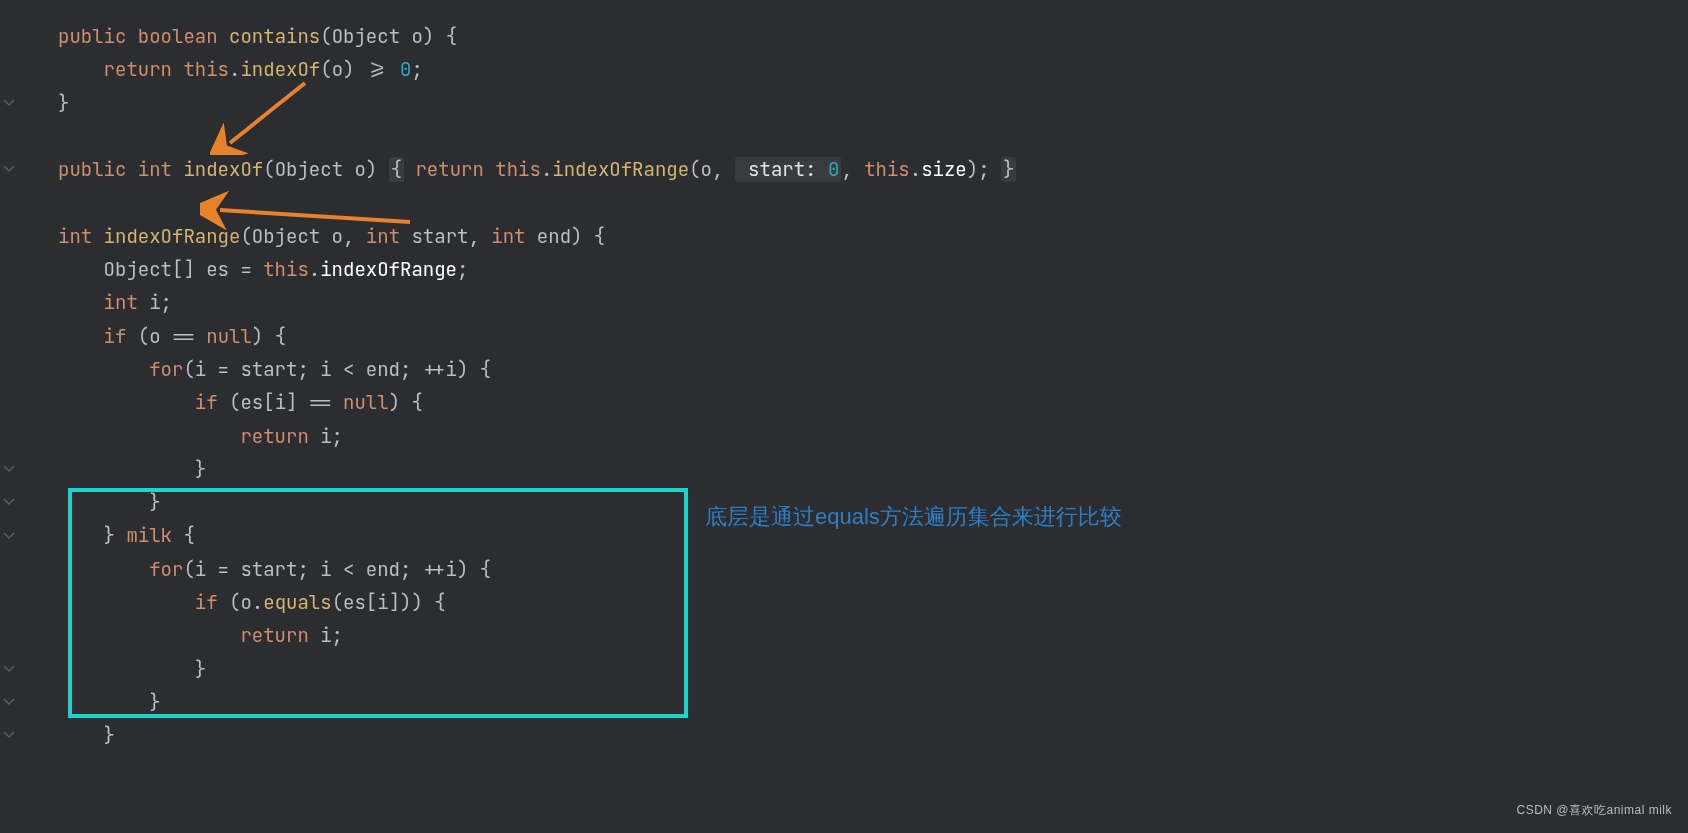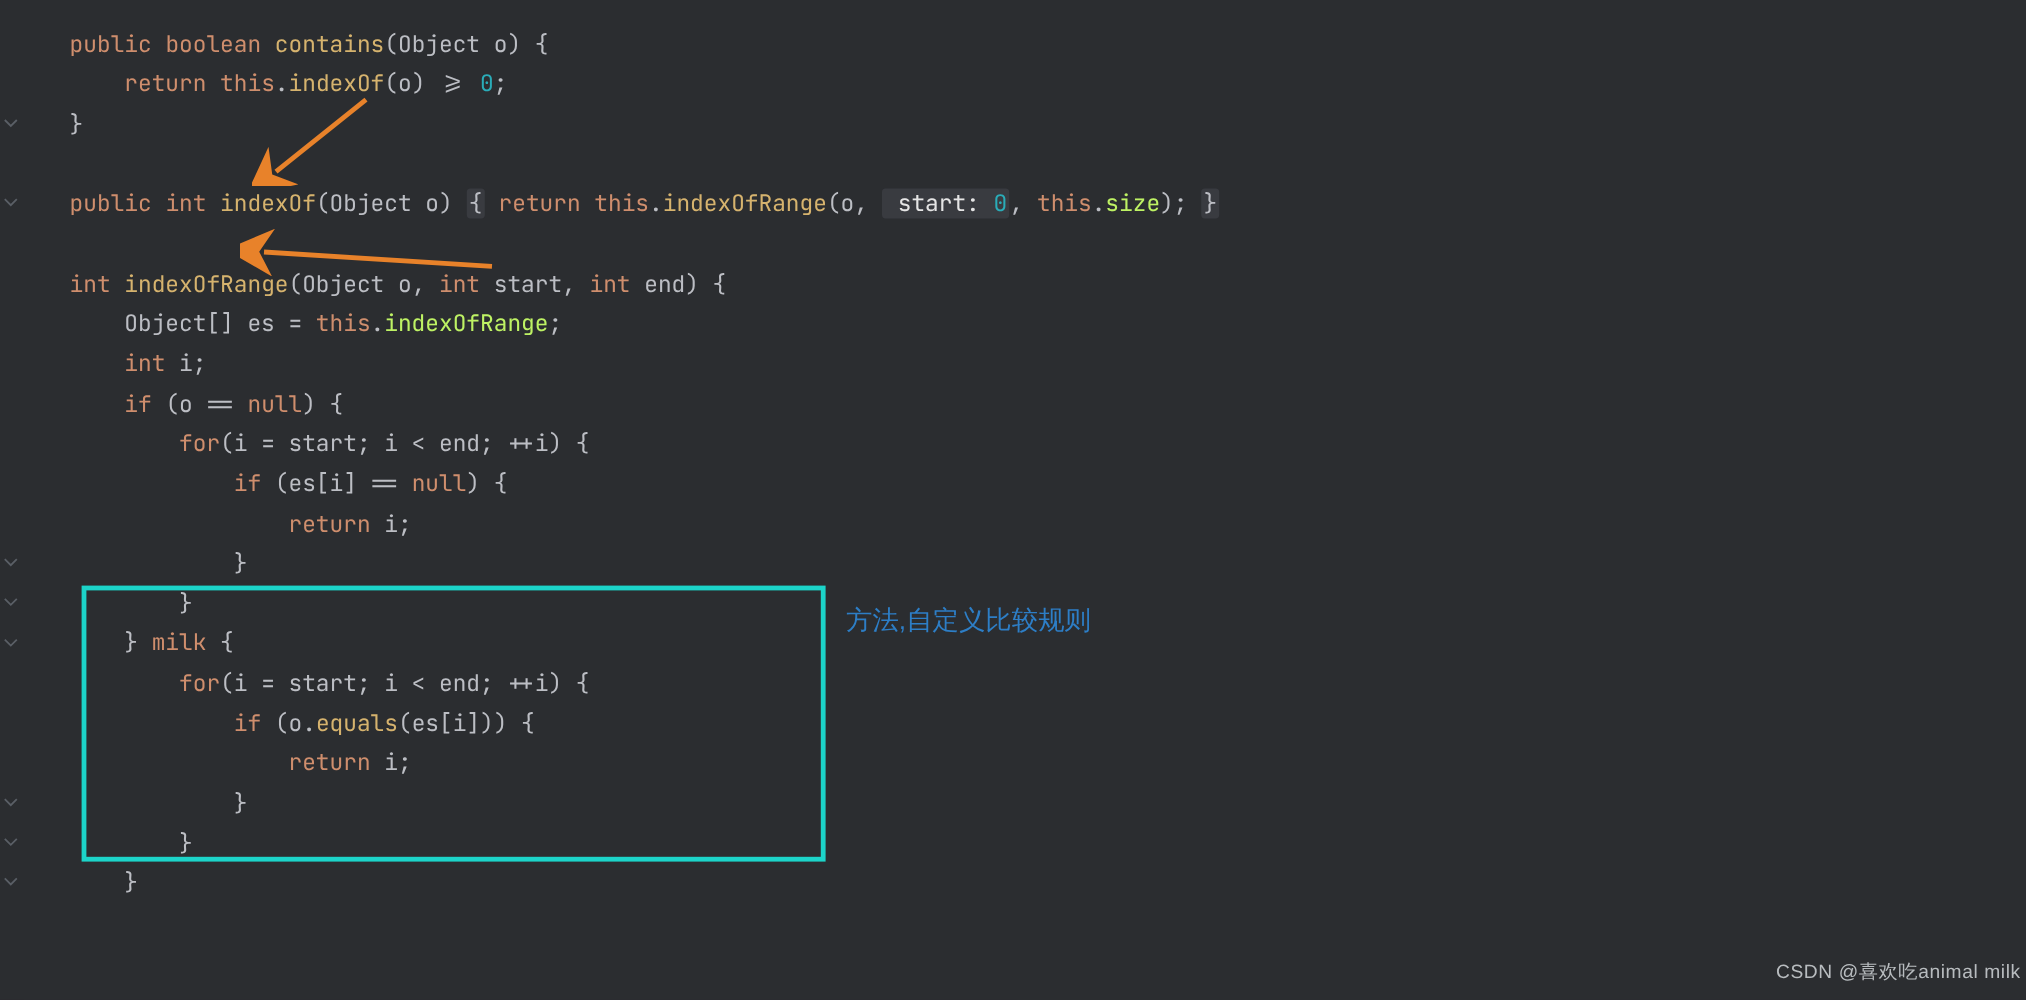--- a/index.html
+++ b/index.html
@@ -6,25 +6,25 @@
   #stage{position:relative;width:1688px;height:833px}
   .gutter{position:absolute;left:0;top:0;bottom:0;width:20px;background:#2b2d30}
   .gut-ico{position:absolute;left:2px;width:14px;height:14px;color:#5a5f66;display:flex;align-items:center;justify-content:center}
   .code{position:absolute;left:20px;right:0;top:0;padding-top:20px;padding-left:38px}
   pre{margin:0;white-space:pre;font-family:inherit}
   .kw{color:#cf8e6d}   
   .fn{color:#d6b36e}   
   .call{color:#d6b36e}
   .num{color:#2aacb8}
   .param{color:#e5e5e5}
-  .field{color:#bef264}
+  .field{color:#ffffff}
   .hint-bg{background:#393b40;border-radius:3px;padding:0 2px}
   .comment-annot{position:absolute;color:#2d7ec6;font-family:-apple-system,"Segoe UI","PingFang SC","Microsoft YaHei",sans-serif;font-size:22px;line-height:38px;font-weight:400}
   .highlight-box{position:absolute;border:4px solid #1cd4c9;background:transparent}
-  .watermark{position:absolute;right:4px;bottom:6px;color:#b8bcbf;font-family:Arial,sans-serif;font-size:16px;letter-spacing:0.5px}
+  .watermark{position:absolute;right:16px;bottom:6px;color:#b8bcbf;font-family:Arial,sans-serif;font-size:12px;letter-spacing:0.5px}
   .arrow{position:absolute;pointer-events:none}
 </style>
 </head>
 <body>
 
 <div id="stage">
 
   <div class="gutter">
 
   <div class="gut-ico" style="top: 95.6px;">
@@ -108,18 +108,18 @@
   <svg class="arrow" style="left:200px;top:180px;width:220px;height:50px" viewBox="0 0 220 50">
     <defs>
       <marker id="ah2" markerWidth="10" markerHeight="10" refX="2" refY="5" orient="auto">
         <path d="M0,0 L10,5 L0,10 L3,5 Z" fill="#e8822a"></path>
       </marker>
     </defs>
     <line x1="210" y1="42" x2="20" y2="30" stroke="#e8822a" stroke-width="4" marker-end="url(#ah2)"></line>
   </svg>
 
   <div class="comment-annot" style="left:705px;top:498px">
-    <div>方法,自定义比较规则</div>
+    <div>底层是通过equals方法遍历集合来进行比较</div>
   </div>
 
   <div class="watermark">CSDN @喜欢吃animal milk</div>
 
 </div>
 
 </body></html>

